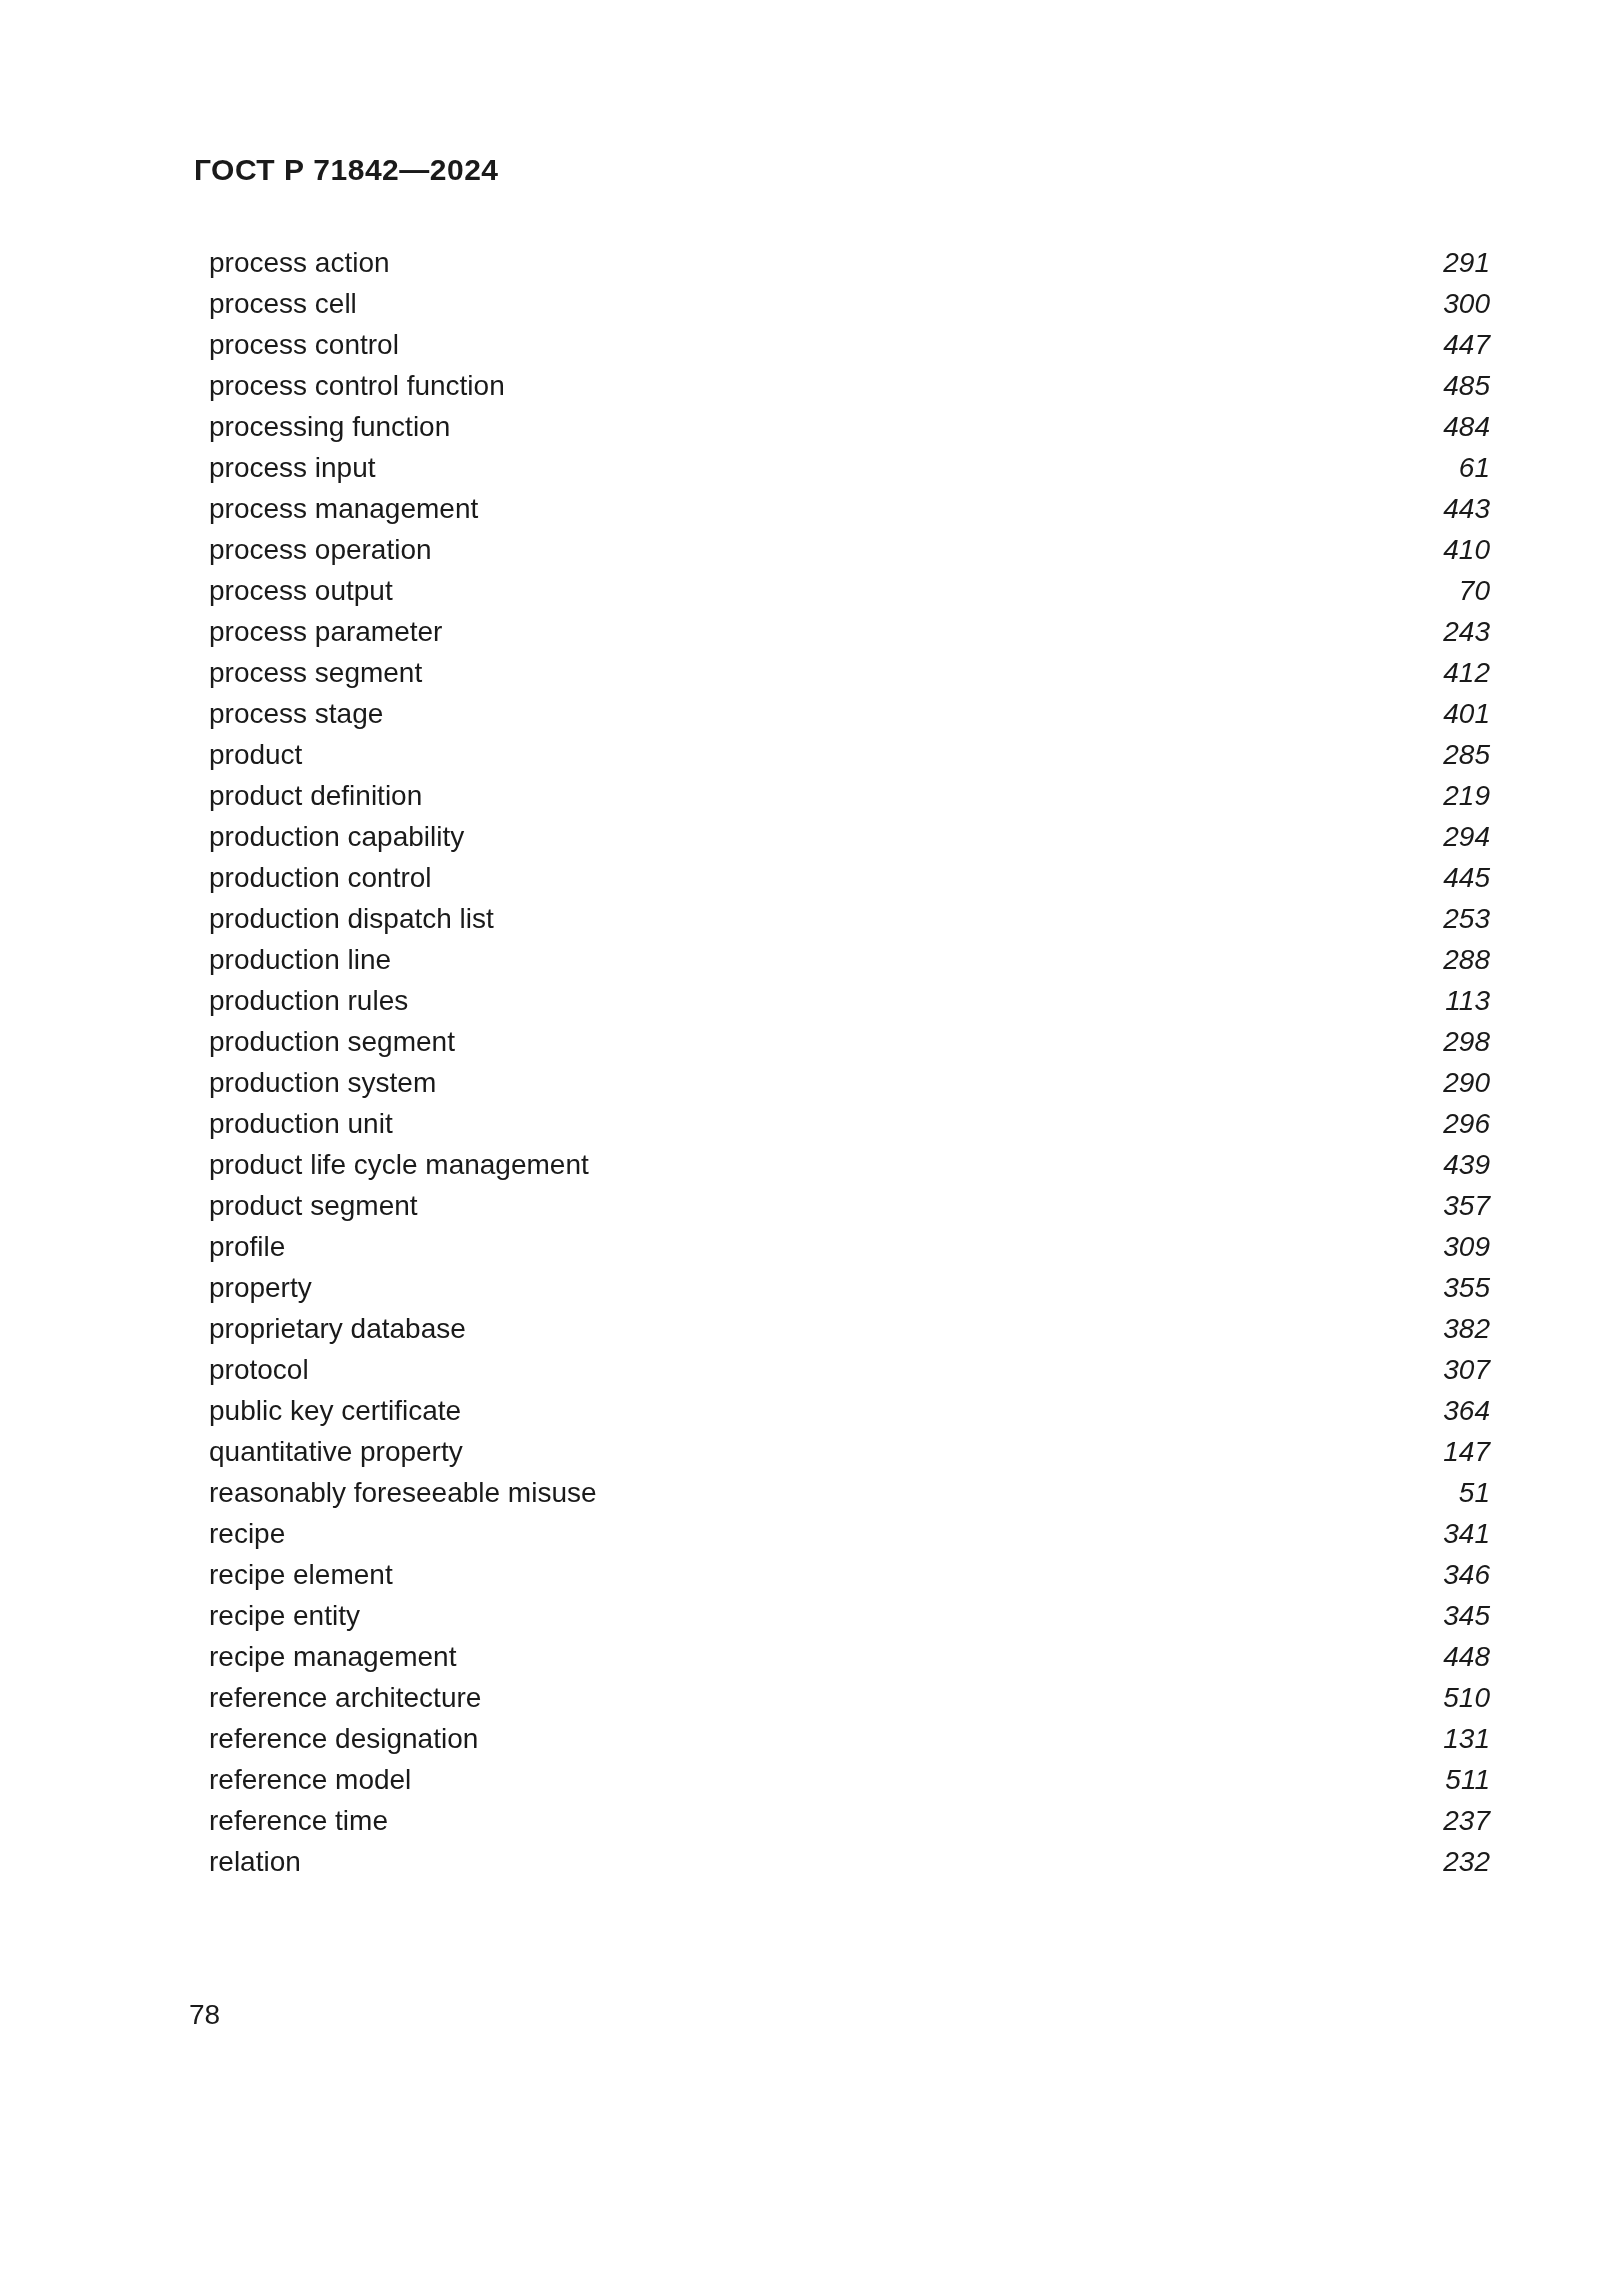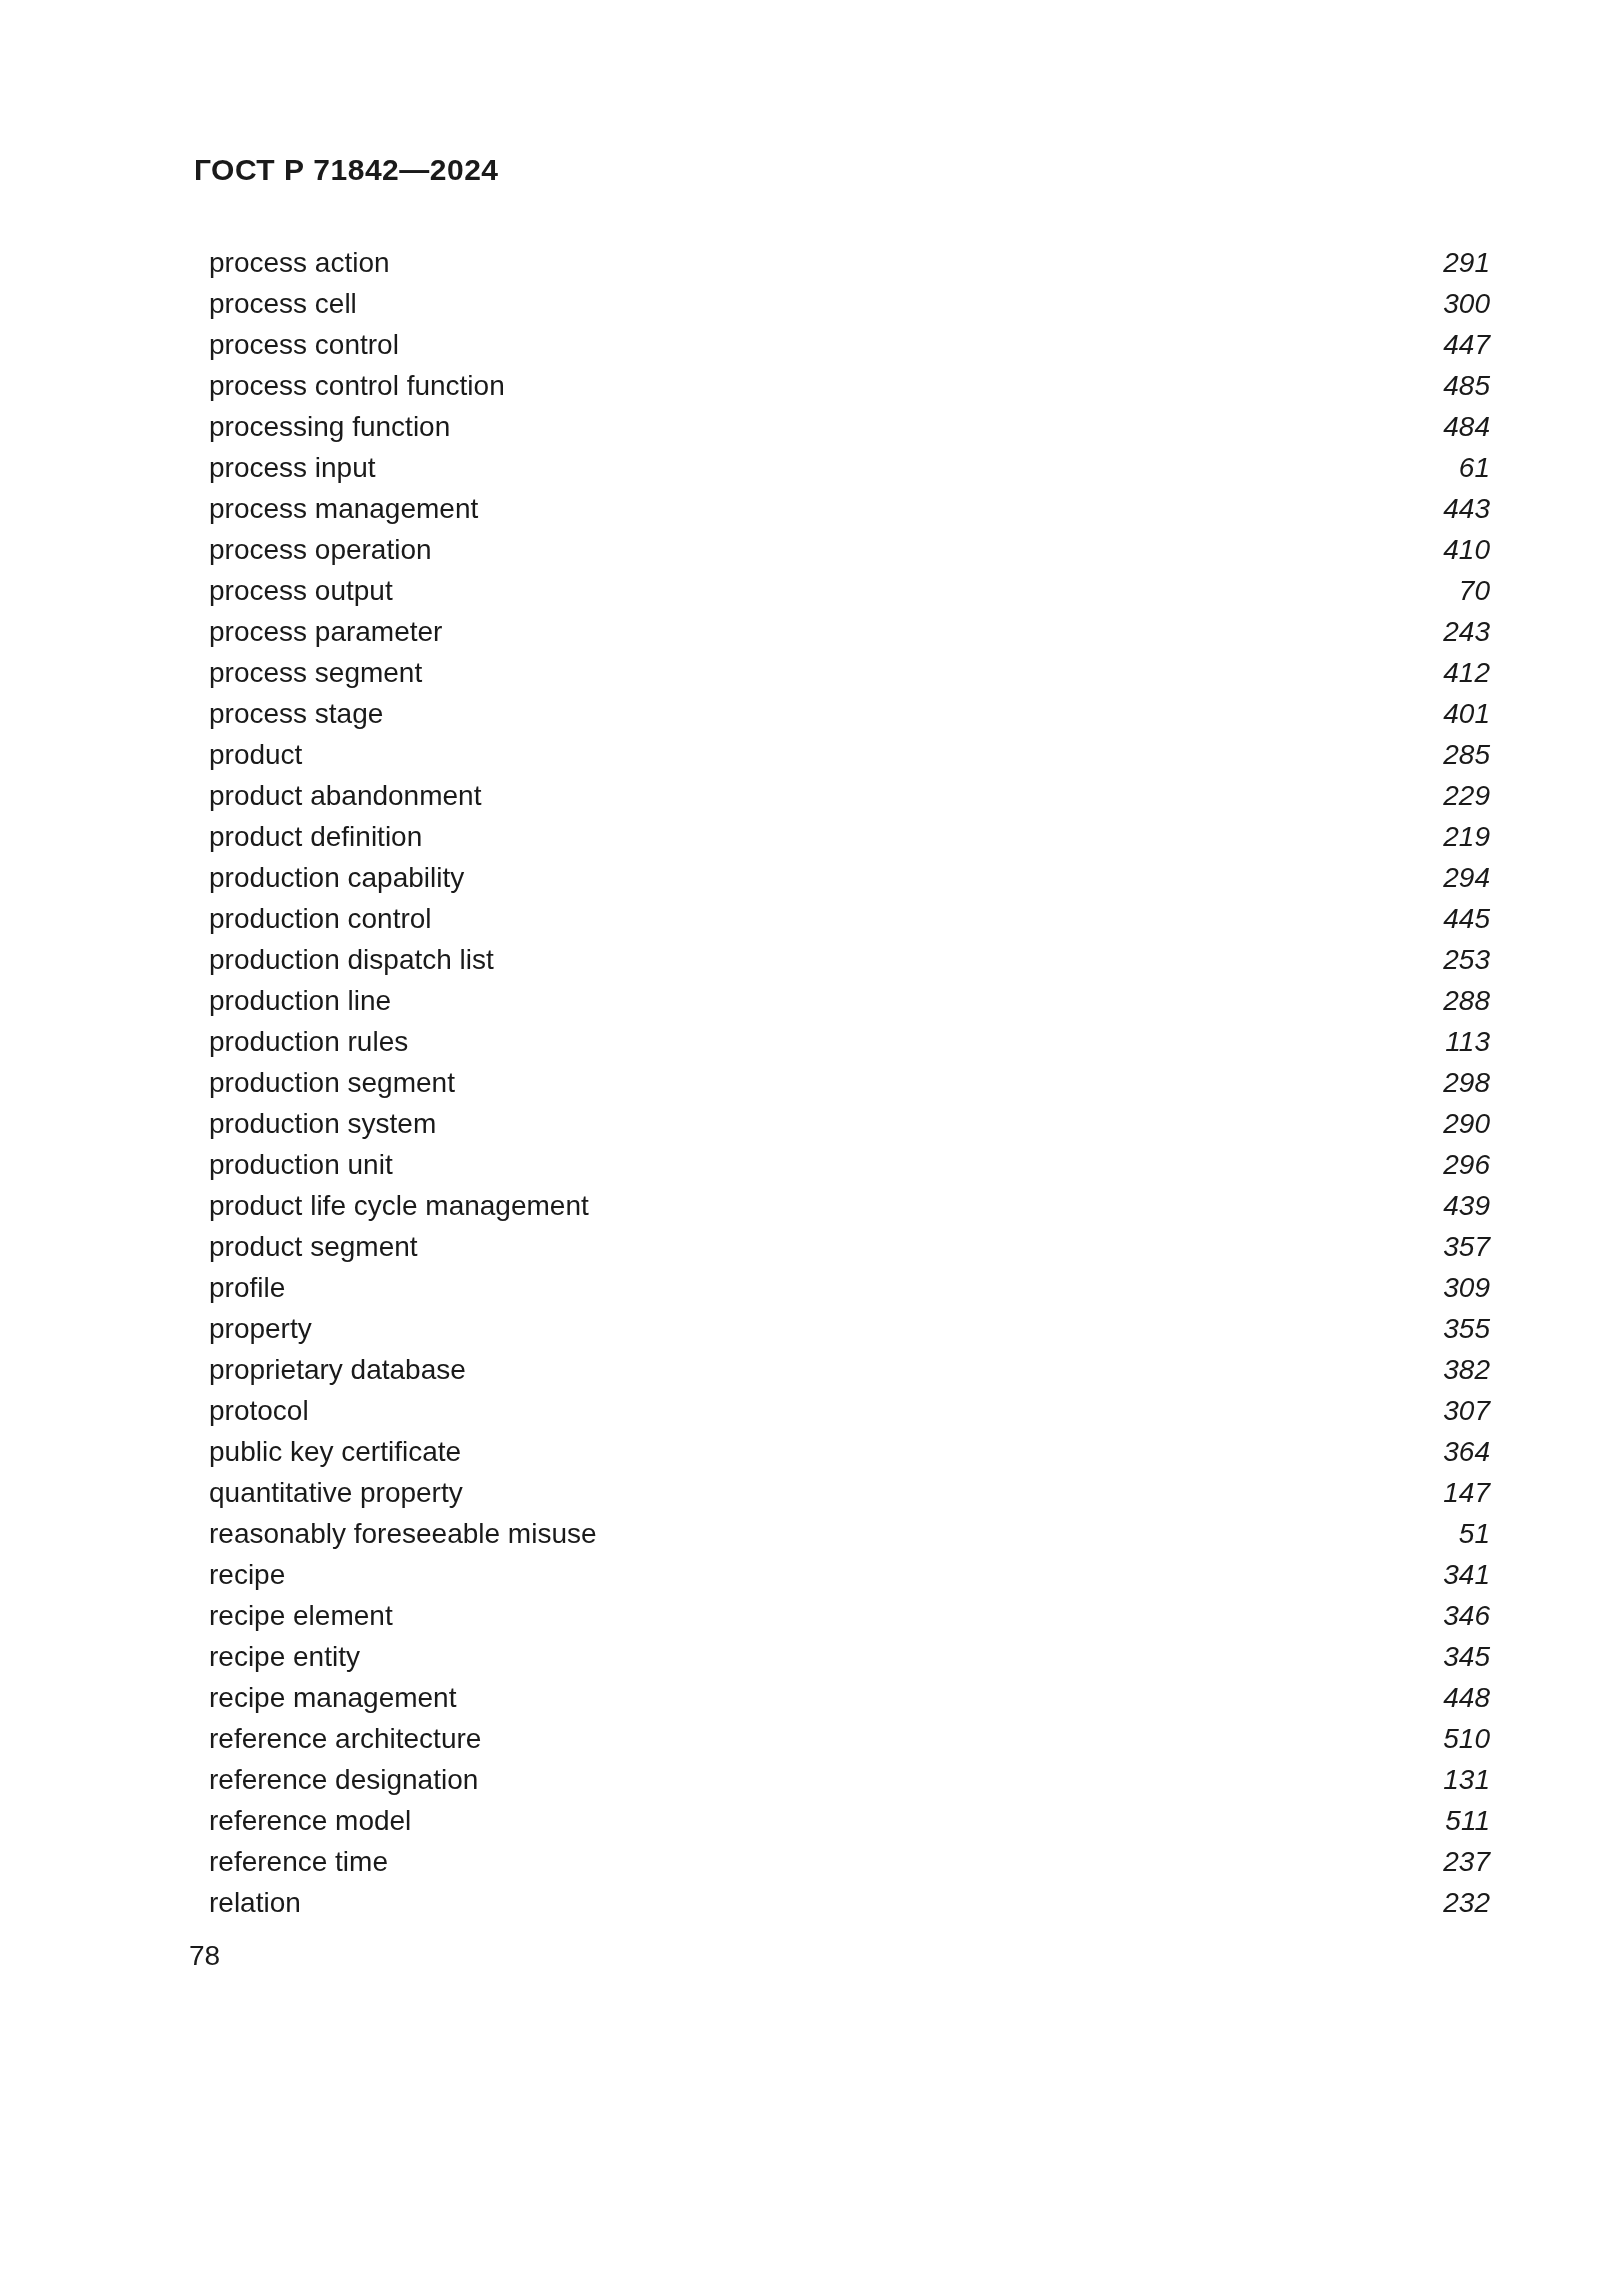--- a/index.html
+++ b/index.html
@@ -46,21 +46,21 @@
     white-space: nowrap;
   }
   .index-page {
     font-size: 28px;
     font-style: italic;
     white-space: nowrap;
   }
   .doc-footer {
     position: absolute;
     left: 189px;
-    top: 1940px;
+    top: 1999px;
   }
   .footer-page-number {
     font-size: 28px;
   }
 </style>
 </head>
 <body>
 
 <div class="page">
 
@@ -115,24 +115,20 @@
       </div>
       <div class="index-row">
         <span class="index-term">process stage</span>
         <span class="index-page">401</span>
       </div>
       <div class="index-row">
         <span class="index-term">product</span>
         <span class="index-page">285</span>
       </div>
       <div class="index-row">
-        <span class="index-term">product abandonment</span>
-        <span class="index-page">229</span>
-      </div>
-      <div class="index-row">
         <span class="index-term">product definition</span>
         <span class="index-page">219</span>
       </div>
       <div class="index-row">
         <span class="index-term">production capability</span>
         <span class="index-page">294</span>
       </div>
       <div class="index-row">
         <span class="index-term">production control</span>
         <span class="index-page">445</span>

